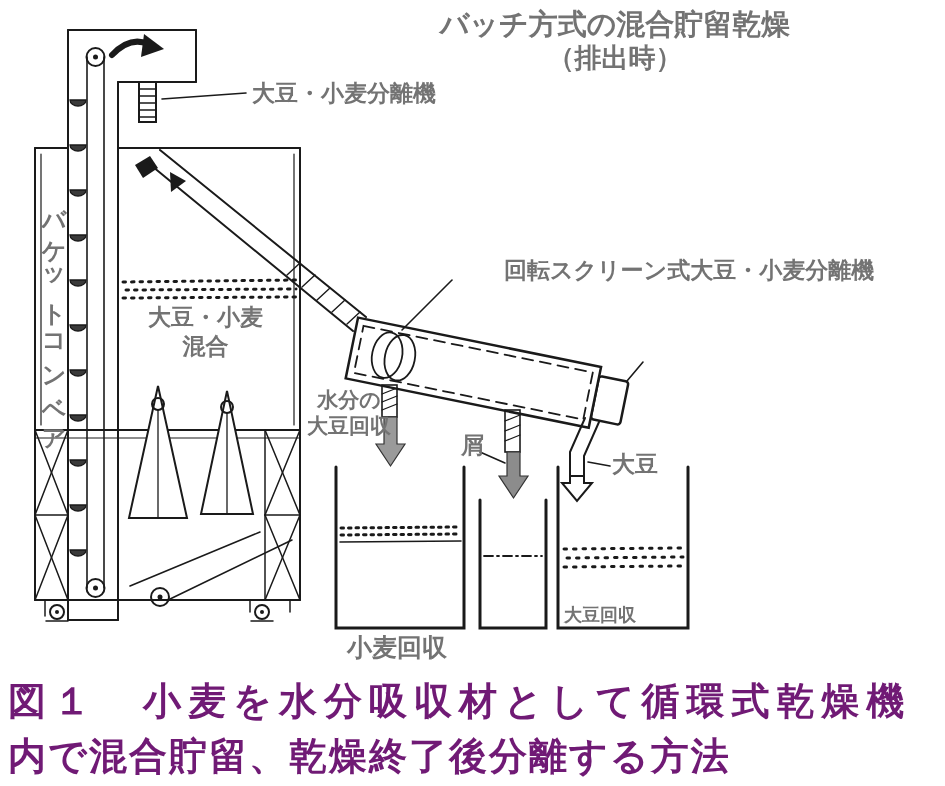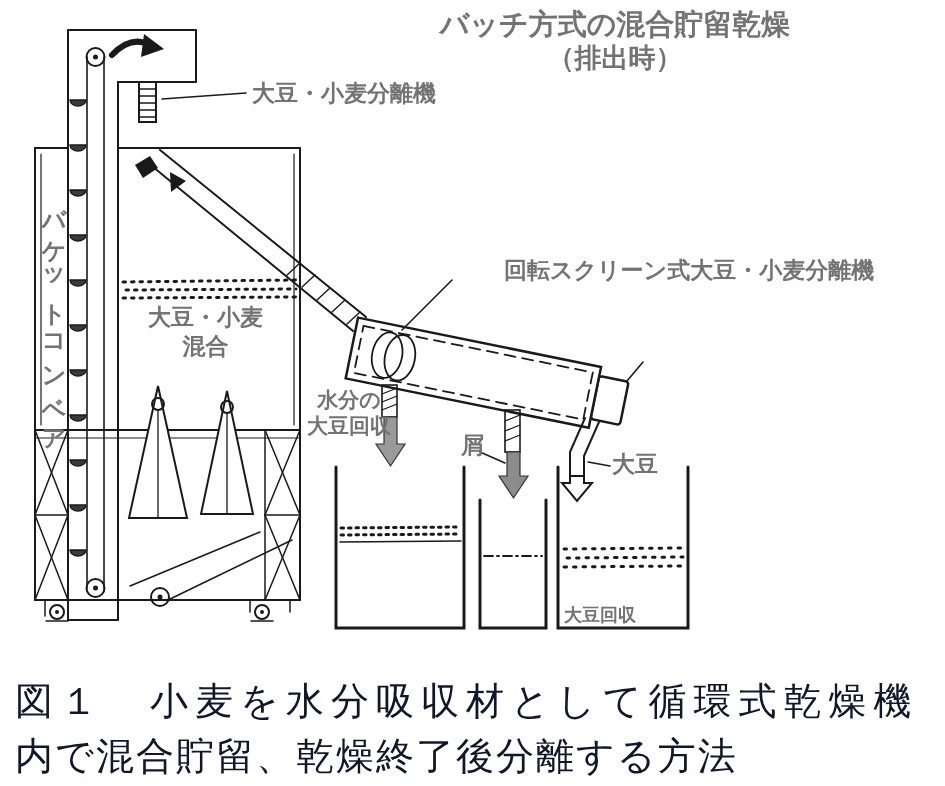--- a/index.html
+++ b/index.html
@@ -3,21 +3,21 @@
 <meta charset="utf-8">
 <style>
   * { margin:0; padding:0; box-sizing:border-box; }
   html,body { width:945px; height:786px; background:#ffffff; }
   body { font-family:"Liberation Sans", sans-serif; color:#111; }
   .fig { position:relative; width:945px; height:786px; background:#fff; overflow:hidden; }
   .fig svg { position:absolute; left:0; top:0; }
   .lbl { position:absolute; color:#737373; font-weight:600; line-height:1.25; white-space:nowrap; }
   .center { text-align:center; }
   .vert { writing-mode:vertical-rl; }
-  .caption { position:absolute; font-family:"Liberation Serif","DejaVu Serif",serif; font-weight:400; color:#0f172a; white-space:nowrap;margin-left:7px; }
+  .caption { position:absolute; font-family:"Liberation Serif","DejaVu Serif",serif; font-weight:700; color:#701a75; white-space:nowrap; }
 </style>
 </head>
 <body>
 
 <div class="fig">
 
   <svg width="945" height="665" viewBox="0 0 945 665" fill="none" stroke="#1a1a1a" stroke-width="2" stroke-linecap="round">
 
     <g>
       <line x1="35" y1="148" x2="68" y2="148"></line>
@@ -213,19 +213,20 @@
   <div class="lbl center" style="left:300px;top:387px;width:98px;font-size:21px;">
     <div>水分の</div>
     <div>大豆回収</div>
   </div>
 
   <div class="lbl" style="left:461px;top:431px;font-size:23px;">屑</div>
 
   <div class="lbl" style="left:612px;top:450px;font-size:23px;">大豆</div>
 
 
+  <div class="lbl" style="left:347px;top:632px;font-size:25px;">小麦回収</div>
 
   <div class="lbl" style="left:564px;top:604px;font-size:18px;">大豆回収</div>
 
   <div class="caption" style="left:8px;top:676px;font-size:38px;letter-spacing:7px;">図１　小麦を水分吸収材として循環式乾燥機</div>
   <div class="caption" style="left:8px;top:731px;font-size:38px;letter-spacing:2px;">内で混合貯留、乾燥終了後分離する方法</div>
 
 </div>
 
 </body></html>

